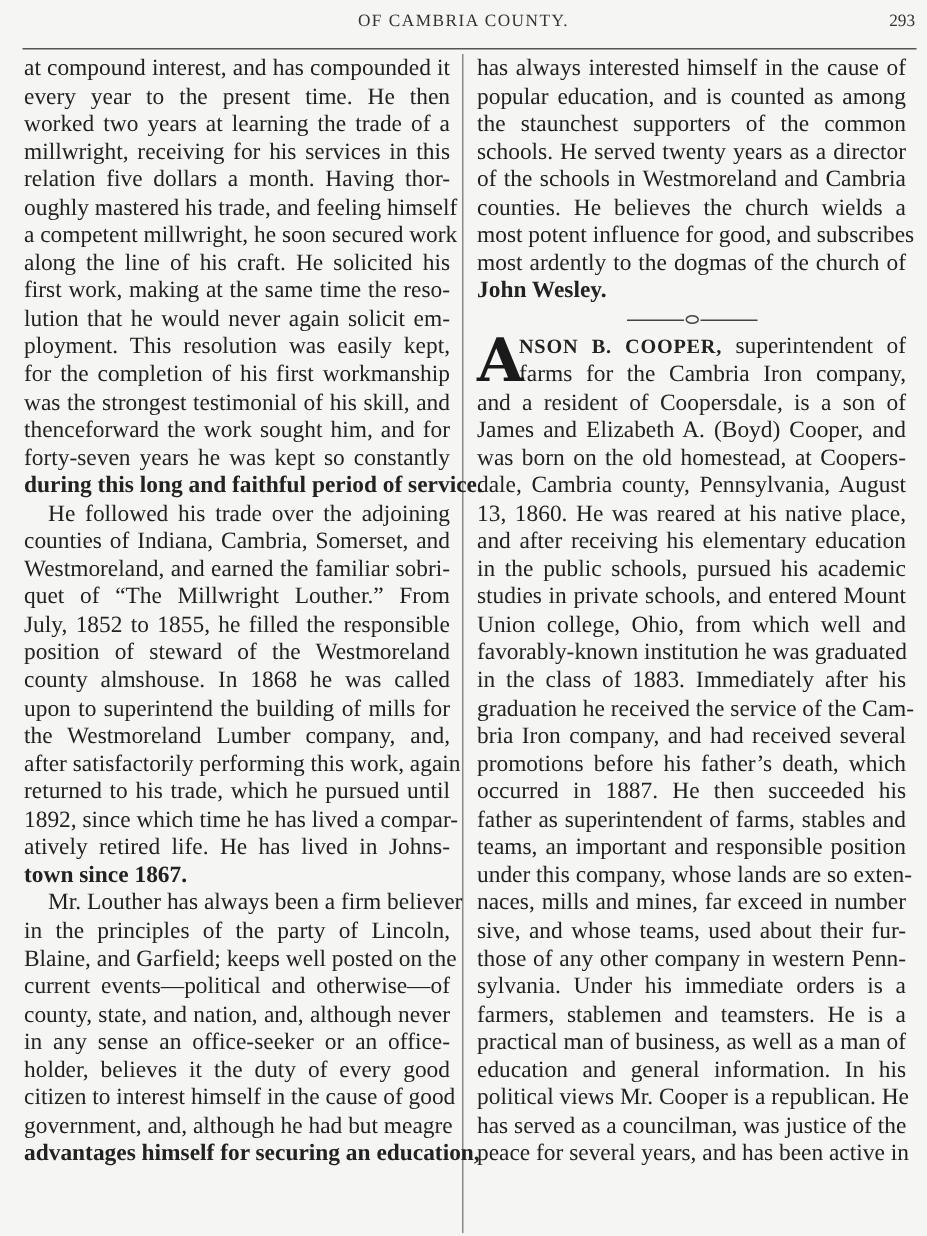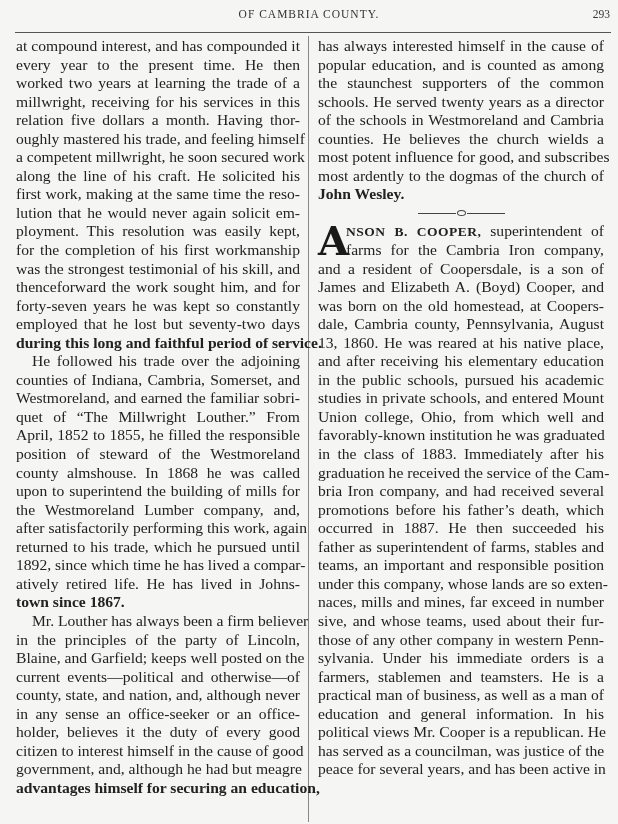--- a/index.html
+++ b/index.html
@@ -151,27 +151,26 @@
       <span class="line">oughly mastered his trade, and feeling himself</span>
       <span class="line">a competent millwright, he soon secured work</span>
       <span class="line">along the line of his craft.  He solicited his</span>
       <span class="line">first work, making at the same time the reso-</span>
       <span class="line">lution that he would never again solicit em-</span>
       <span class="line">ployment.  This resolution was easily kept,</span>
       <span class="line">for the completion of his first workmanship</span>
       <span class="line">was the strongest testimonial of his skill, and</span>
       <span class="line">thenceforward the work sought him, and for</span>
       <span class="line">forty-seven years he was kept so constantly</span>
-      <span class="line">employed that he lost but seventy-two days</span>
       <span class="line last">during this long and faithful period of service.</span>
       <span class="line indent">He followed his trade over the adjoining</span>
       <span class="line">counties of Indiana, Cambria, Somerset, and</span>
       <span class="line">Westmoreland, and earned the familiar sobri-</span>
       <span class="line">quet of “The Millwright Louther.”  From</span>
-      <span class="line">April, 1852 to 1855, he filled the responsible</span>
+      <span class="line">July, 1852 to 1855, he filled the responsible</span>
       <span class="line">position of steward of the Westmoreland</span>
       <span class="line">county almshouse.  In 1868 he was called</span>
       <span class="line">upon to superintend the building of mills for</span>
       <span class="line">the Westmoreland Lumber company, and,</span>
       <span class="line">after satisfactorily performing this work, again</span>
       <span class="line">returned to his trade, which he pursued until</span>
       <span class="line">1892, since which time he has lived a compar-</span>
       <span class="line">atively retired life.  He has lived in Johns-</span>
       <span class="line last">town since 1867.</span>
       <span class="line indent">Mr. Louther has always been a firm believer</span>

